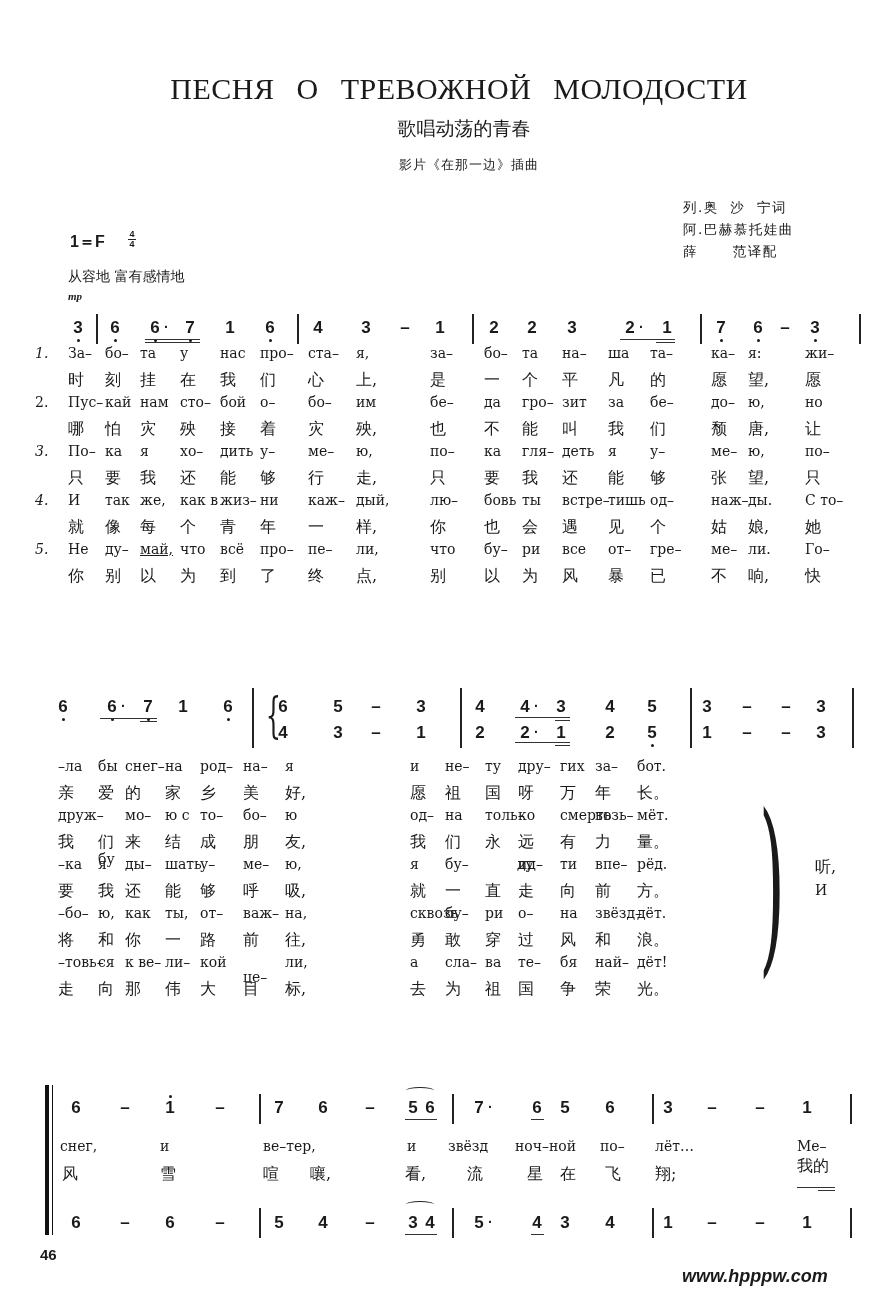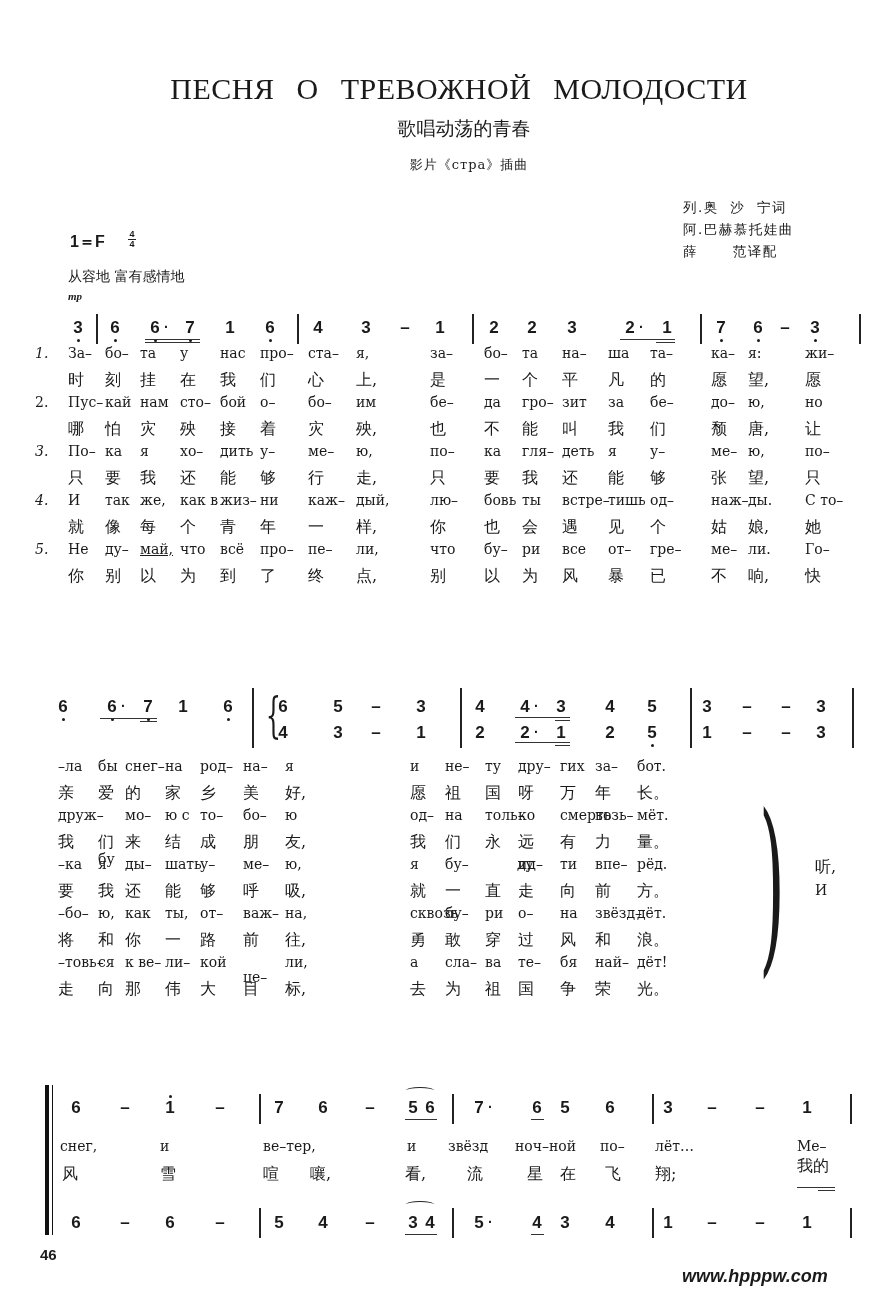--- a/index.html
+++ b/index.html
@@ -29,21 +29,21 @@
   .page-num { left: 40px; top: 1246px; font-family: "Liberation Sans", sans-serif; font-weight: bold; font-size: 15px; }
   .watermark { left: 682px; top: 1266px; font-family: "Liberation Sans", sans-serif; font-style: italic; font-weight: bold; font-size: 18px; }
   .bigbracket { position: absolute; left: 45px; top: 1085px; width: 5px; height: 150px; border-left: 4px solid #111; }
   .bigbracket-thin { position: absolute; left: 52px; top: 1085px; width: 1px; height: 150px; background: #111; }
 </style>
 </head>
 <body>
 
 <div class="abs title-ru">ПЕСНЯ О ТРЕВОЖНОЙ МОЛОДОСТИ</div>
 <div class="abs title-zh">歌唱动荡的青春</div>
-<div class="abs subtitle">影片《стра》插曲</div>
+<div class="abs subtitle">影片《在那一边》插曲</div>
 <div class="abs credits">
   <div>列.奥  沙  宁词</div>
   <div>阿.巴赫慕托娃曲</div>
   <div>薛      范译配</div>
 </div>
 
 <div class="abs key">1＝F</div>
 <div class="abs timesig">
   <div>4</div>
   <div style="border-top:1px solid #222;width:8px;margin:0 auto;"></div>

